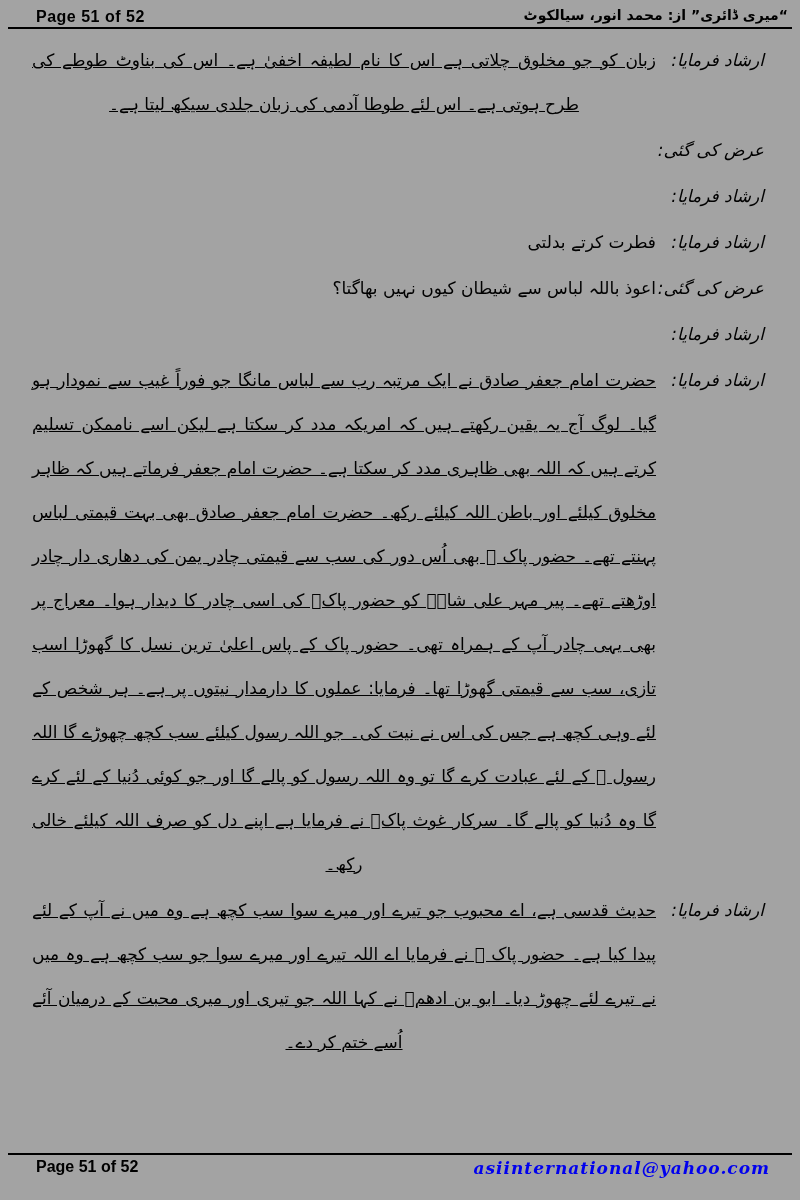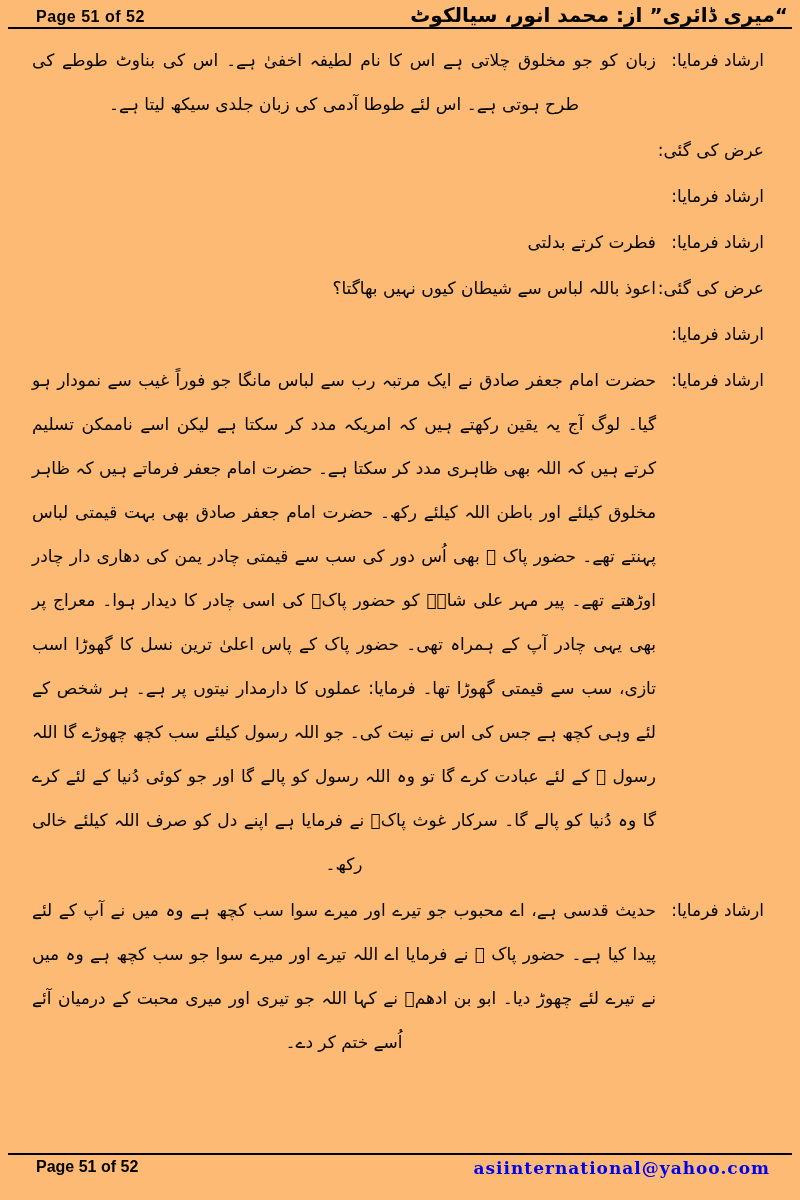--- a/index.html
+++ b/index.html
@@ -1,43 +1,43 @@
 <!DOCTYPE html>
 <html lang="ur"><head>
 <meta charset="utf-8">
 <style>
   * { margin:0; padding:0; box-sizing:border-box; }
   html,body { width:800px; background:#ffffff; }
   body { font-family:"DejaVu Sans", sans-serif; color:#000; }
-  .page { position:relative; width:800px; height:1200px; background:#fdba74; overflow:hidden; }
+  .page { position:relative; width:800px; height:1200px; background:#a3a3a3; overflow:hidden; }
 
   
   .header { position:absolute; top:4px; left:36px; right:12px;
             display:flex; justify-content:space-between; align-items:flex-start; }
   .hdr-page-label { font-family:"Liberation Sans", sans-serif; font-weight:bold;
                     font-size:16px; letter-spacing:.5px; padding-top:4px; }
-  .doc-title { direction:rtl; font-size:20px; font-weight:bold; line-height:22px; }
+  .doc-title { direction:rtl; font-size:14px; font-weight:bold; line-height:22px; }
   .rule { position:absolute; left:8px; right:8px; border-top:2px solid #000; height:0; }
   .rule-top { top:27px; }
   .rule-bottom { top:1153px; }
 
   
   .content { position:absolute; top:38px; left:32px; right:36px;
              direction:rtl; font-size:17px; line-height:44px; }
   .para { display:flex; align-items:flex-start; margin-bottom:2px; }
-  .para .label { flex:0 0 108px; white-space:nowrap; }
+  .para .label { flex:0 0 108px; white-space:nowrap;font-style:italic; }
   .para .text { flex:1; text-align:justify; }
-  .para.center-last .text { text-align-last:center; }
+  .para.center-last .text { text-align-last:center;text-decoration:underline; }
   .para.indent-lg .text { text-indent:235px; }
 
   
   .footer { position:absolute; top:1158px; left:36px; right:30px;
             display:flex; justify-content:space-between; align-items:flex-start; }
   .ftr-page-label { font-family:"Liberation Sans", sans-serif; font-weight:bold; font-size:16px; }
-  .email { font-family:"DejaVu Serif", serif; font-weight:bold;
+  .email { font-family:"DejaVu Serif", serif; font-style:italic; font-weight:bold;
            font-size:17px; color:#0101ee; letter-spacing:1px; text-decoration:none; cursor:pointer; }
 </style>
 </head>
 <body>
 
 <div class="page">
 
   <div class="header">
     <span class="hdr-page-label">Page 51  of 52</span>
     <span class="doc-title">“میری ڈائری” از: محمد انور، سیالکوٹ</span>

